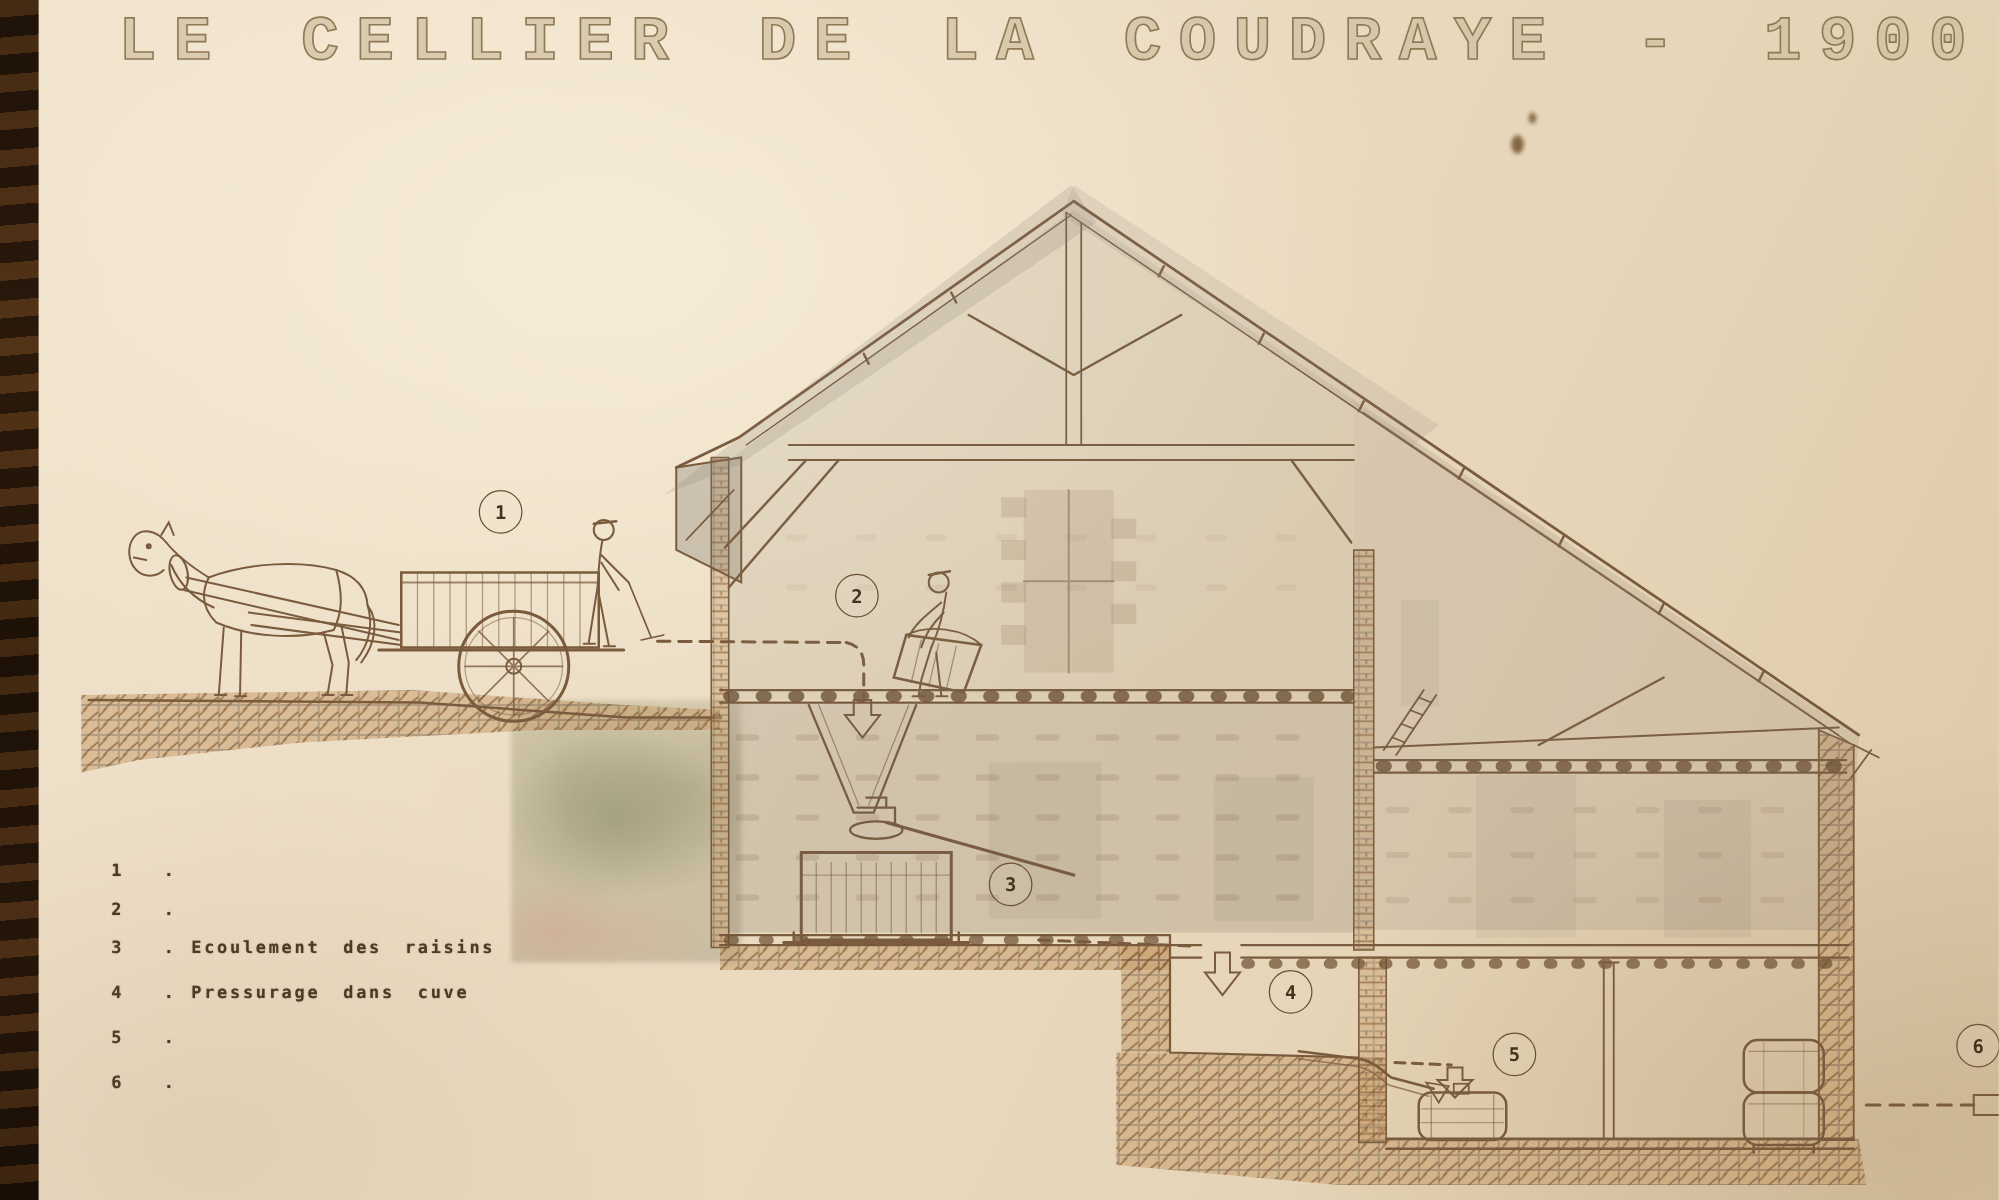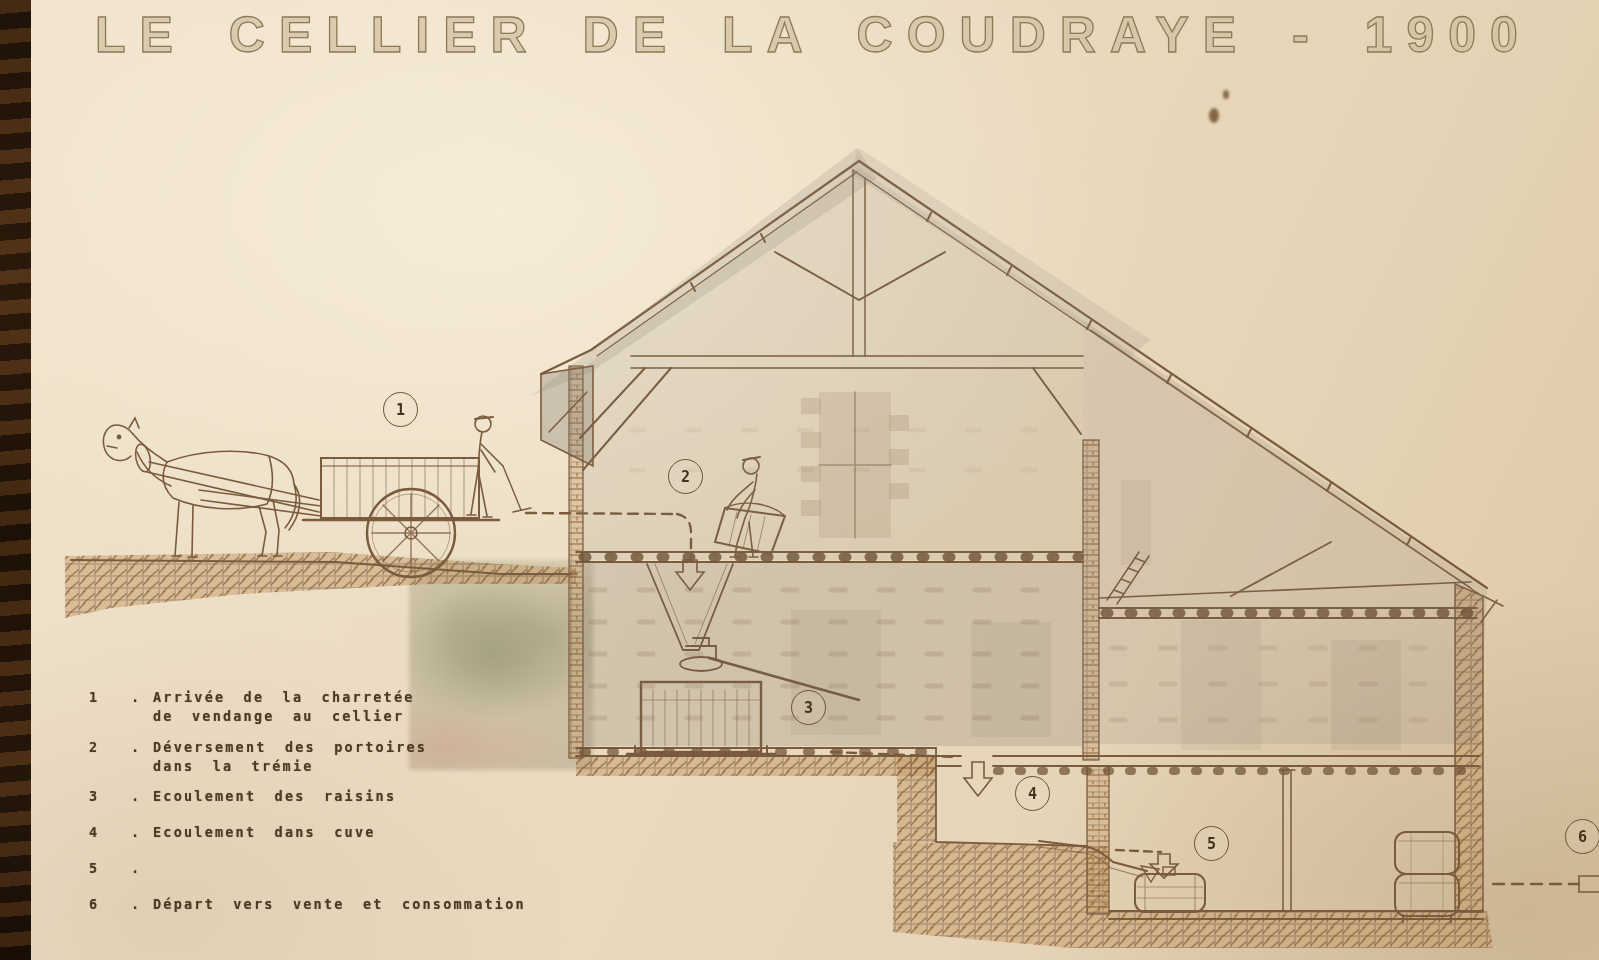--- a/index.html
+++ b/index.html
@@ -20,21 +20,21 @@
   .paper{
     position:absolute;left:31px;top:0;right:0;bottom:0;
     background:
       radial-gradient(1100px 700px at 30% 22%,rgba(255,248,232,.55),rgba(255,248,232,0) 60%),
       radial-gradient(900px 600px at 95% 95%,rgba(120,85,45,.18),rgba(120,85,45,0) 55%),
       radial-gradient(700px 500px at 8% 95%,rgba(140,100,60,.12),rgba(140,100,60,0) 60%),
       linear-gradient(115deg,#f0e3cc 0%,#ebdcc2 38%,#e6d5b8 68%,#ddc9a8 100%);
   }
   .title{
     position:absolute;left:64px;top:6px;margin:0;white-space:nowrap;
-    font-family:Liberation Sans, sans-serif;
+    font-family:Liberation Mono, monospace;
     font-weight:bold;font-size:50px;letter-spacing:14px;word-spacing:14px;
     color:rgba(226,211,184,.55);
     -webkit-text-stroke:1.3px #8f7a56;
     text-shadow:0 0 1px rgba(143,122,86,.35);
   }
   .drawing{position:absolute;left:0;top:0;}
   .photo-inset{
     position:absolute;left:378px;top:560px;width:184px;height:210px;
     background:
       radial-gradient(90px 60px at 20% 88%,rgba(205,150,130,.55),rgba(205,150,130,0) 70%),
@@ -297,54 +297,43 @@
         <span>5</span>
       </div>
     <div class="marker" style="left:1534px;top:819px;">
         <span>6</span>
       </div>
 
     <div class="legend">
       <div class="legend-row mb12">
         <span class="legend-num">1</span>
         <span class="legend-sep">.</span>
-        <div>
-          <div>Arrivée de la charretée</div>
-          <div>de vendange au cellier</div>
-        </div>
       </div>
       <div class="legend-row mb11">
         <span class="legend-num">2</span>
         <span class="legend-sep">.</span>
-        <div>
-          <div>Déversement des portoires</div>
-          <div>dans la trémie</div>
-        </div>
       </div>
       <div class="legend-row mb17">
         <span class="legend-num">3</span>
         <span class="legend-sep">.</span>
         <div>
           <div>Ecoulement des raisins</div>
         </div>
       </div>
       <div class="legend-row mb17">
         <span class="legend-num">4</span>
         <span class="legend-sep">.</span>
         <div>
-          <div>Ecoulement dans cuve</div>
+          <div>Pressurage dans cuve</div>
         </div>
       </div>
       <div class="legend-row mb17">
         <span class="legend-num">5</span>
         <span class="legend-sep">.</span>
       </div>
       <div class="legend-row">
         <span class="legend-num">6</span>
         <span class="legend-sep">.</span>
-        <div>
-          <div>Départ vers vente et consommation</div>
-        </div>
       </div>
     </div>
 
   </div>
 </div>
 
 </body></html>

